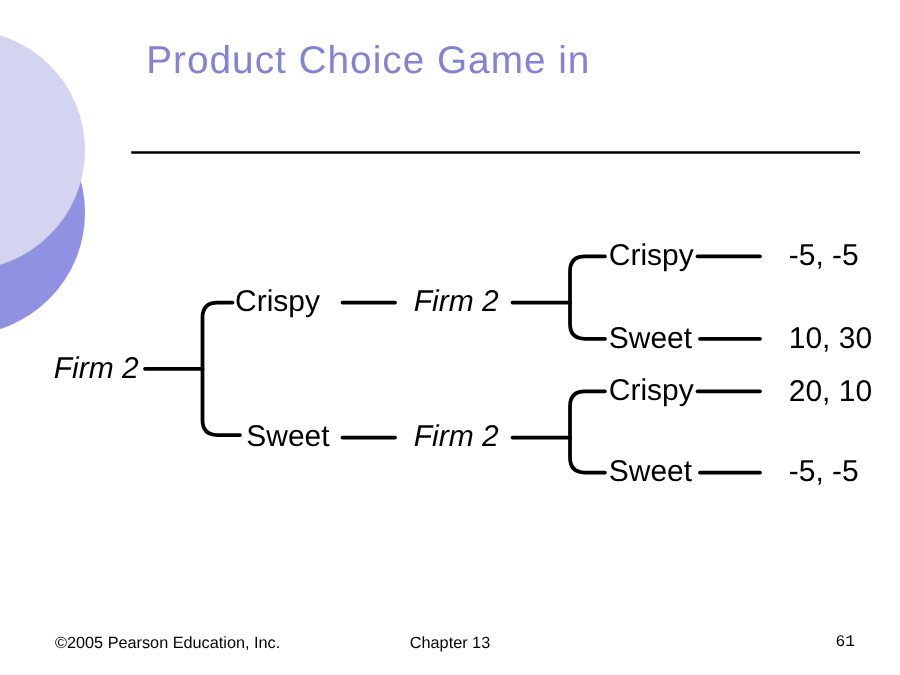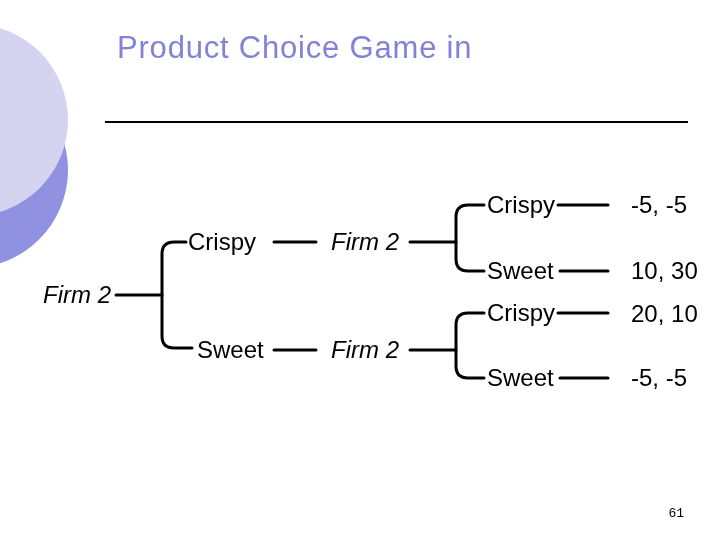--- a/index.html
+++ b/index.html
@@ -93,15 +93,17 @@
   <div class="lbl" style="left:487px; top:205px">Crispy</div>
   <div class="lbl" style="left:487px; top:271px">Sweet</div>
   <div class="lbl" style="left:487px; top:313px">Crispy</div>
   <div class="lbl" style="left:487px; top:378px">Sweet</div>
 
   <div class="lbl" style="left:631px; top:205px">-5, -5</div>
   <div class="lbl" style="left:631px; top:271px">10, 30</div>
   <div class="lbl" style="left:631px; top:314px">20, 10</div>
   <div class="lbl" style="left:631px; top:378px">-5, -5</div>
 
+  <div class="footer-item footer-copyright">©2005 Pearson Education, Inc.</div>
+  <div class="footer-item footer-chapter">Chapter 13</div>
   <div class="footer-item footer-page">61</div>
 
 </div>
 
 </body></html>

